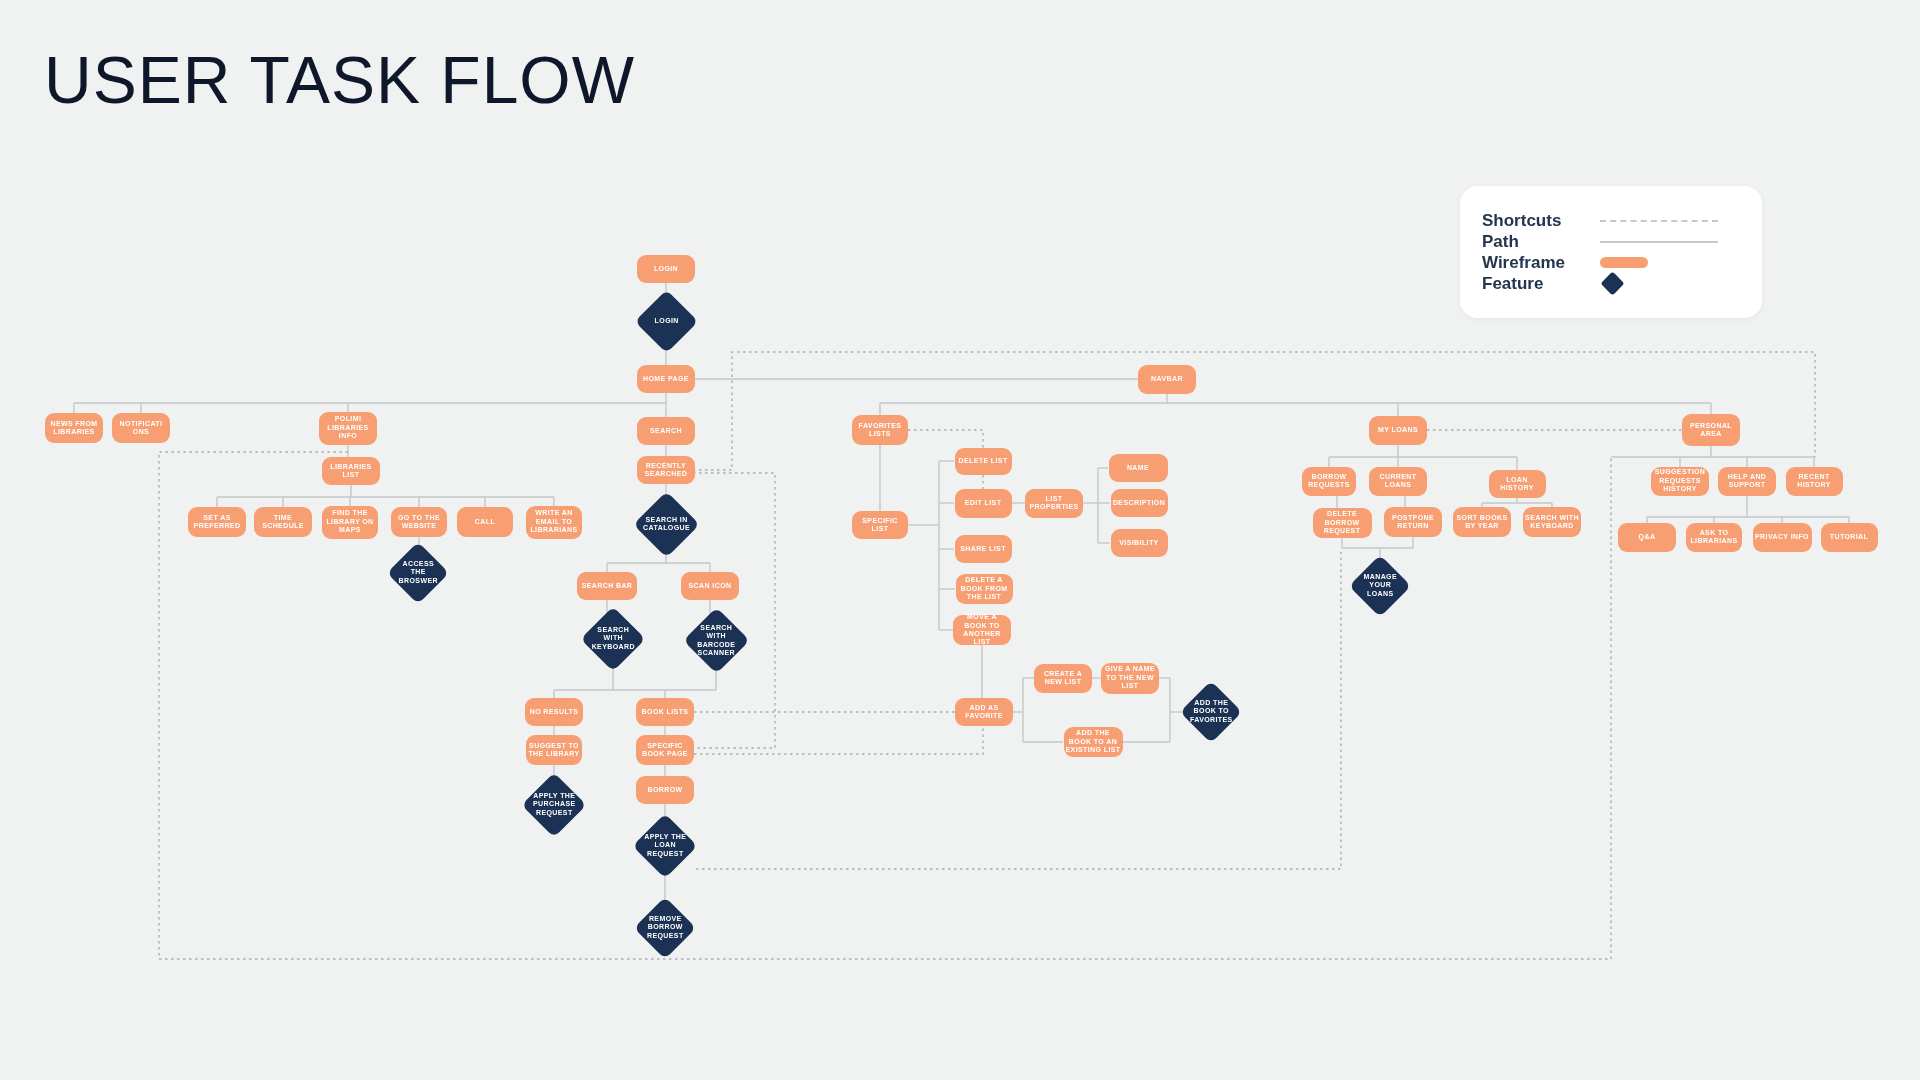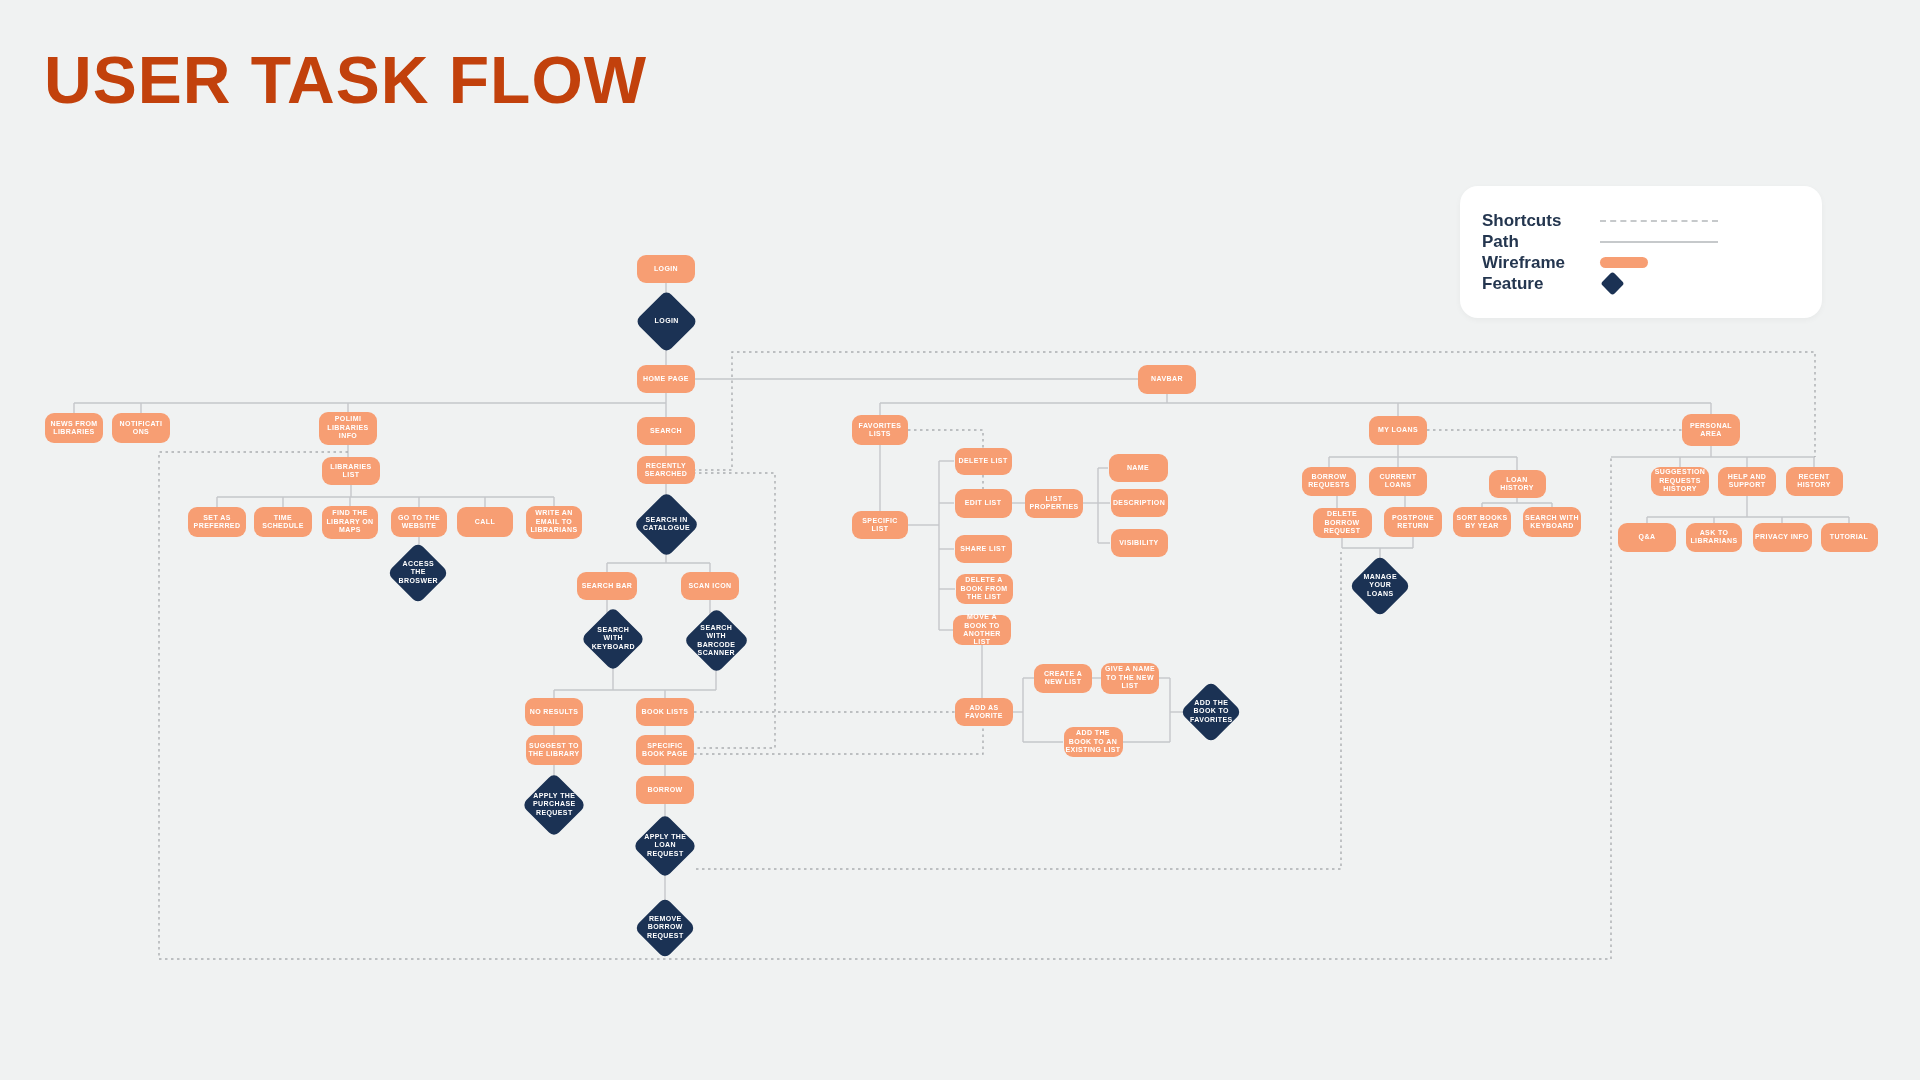--- a/index.html
+++ b/index.html
@@ -5,22 +5,22 @@
   html,body{margin:0;padding:0;}
   body{
     background:#f0f2f2;
     font-family:"Liberation Sans", sans-serif;
     width:1920px;height:1080px;overflow:hidden;
   }
   #stage{position:relative;width:1920px;height:1080px;background:#f0f2f2;}
   #edges{position:absolute;left:0;top:0;}
   .page-title{
     position:absolute;left:44px;top:42px;
-    font-size:66px;font-weight:700;letter-spacing:1px;
-    color:#c2410c;
+    font-size:66px;font-weight:400;letter-spacing:1px;
+    color:#0f172a;
   }
   .node-box{
     position:absolute;
     background:#f79e73;
     border-radius:9px;
     color:#ffffff;
     display:flex;align-items:center;justify-content:center;
     text-align:center;
     font-size:7px;font-weight:700;letter-spacing:.4px;
     line-height:1.2;text-transform:uppercase;
@@ -36,21 +36,21 @@
     z-index:2;
   }
   .node-diamond .dtext{
     transform:rotate(-45deg);
     color:#ffffff;text-align:center;
     font-size:7px;font-weight:700;letter-spacing:.4px;
     line-height:1.2;text-transform:uppercase;
     width:58px;
   }
   .legend{
-    position:absolute;left:1460px;top:186px;width:362px;height:132px;
+    position:absolute;left:1460px;top:186px;width:302px;height:132px;
     background:#ffffff;border-radius:18px;
     box-shadow:0 2px 6px rgba(0,0,0,0.04);
     padding:24px 22px;box-sizing:border-box;
     display:flex;flex-direction:column;justify-content:space-between;
     z-index:3;
   }
   .legend-row{display:flex;align-items:center;height:24px;}
   .legend-label{
     width:118px;font-size:17px;font-weight:600;color:#24364f;
   }

